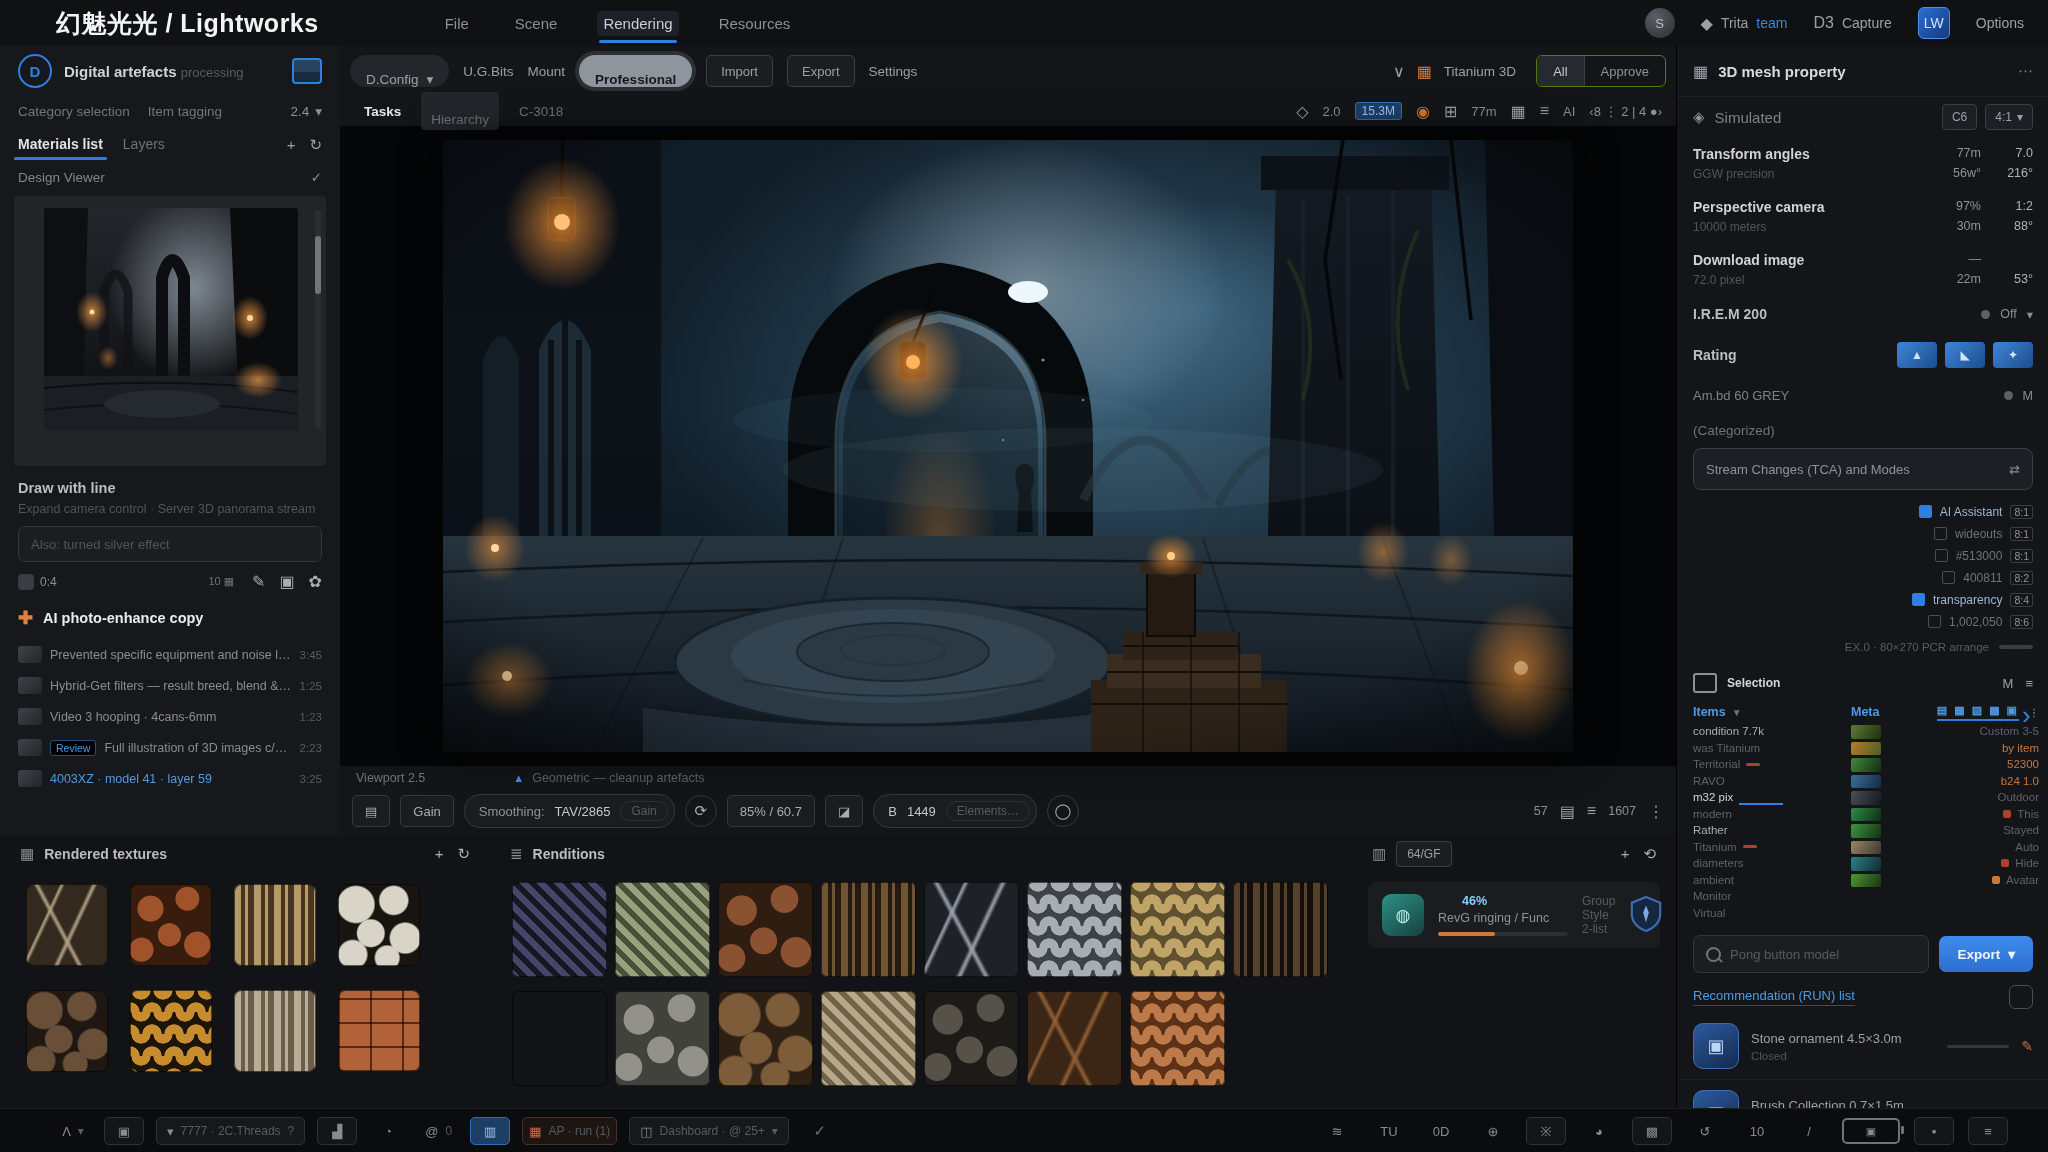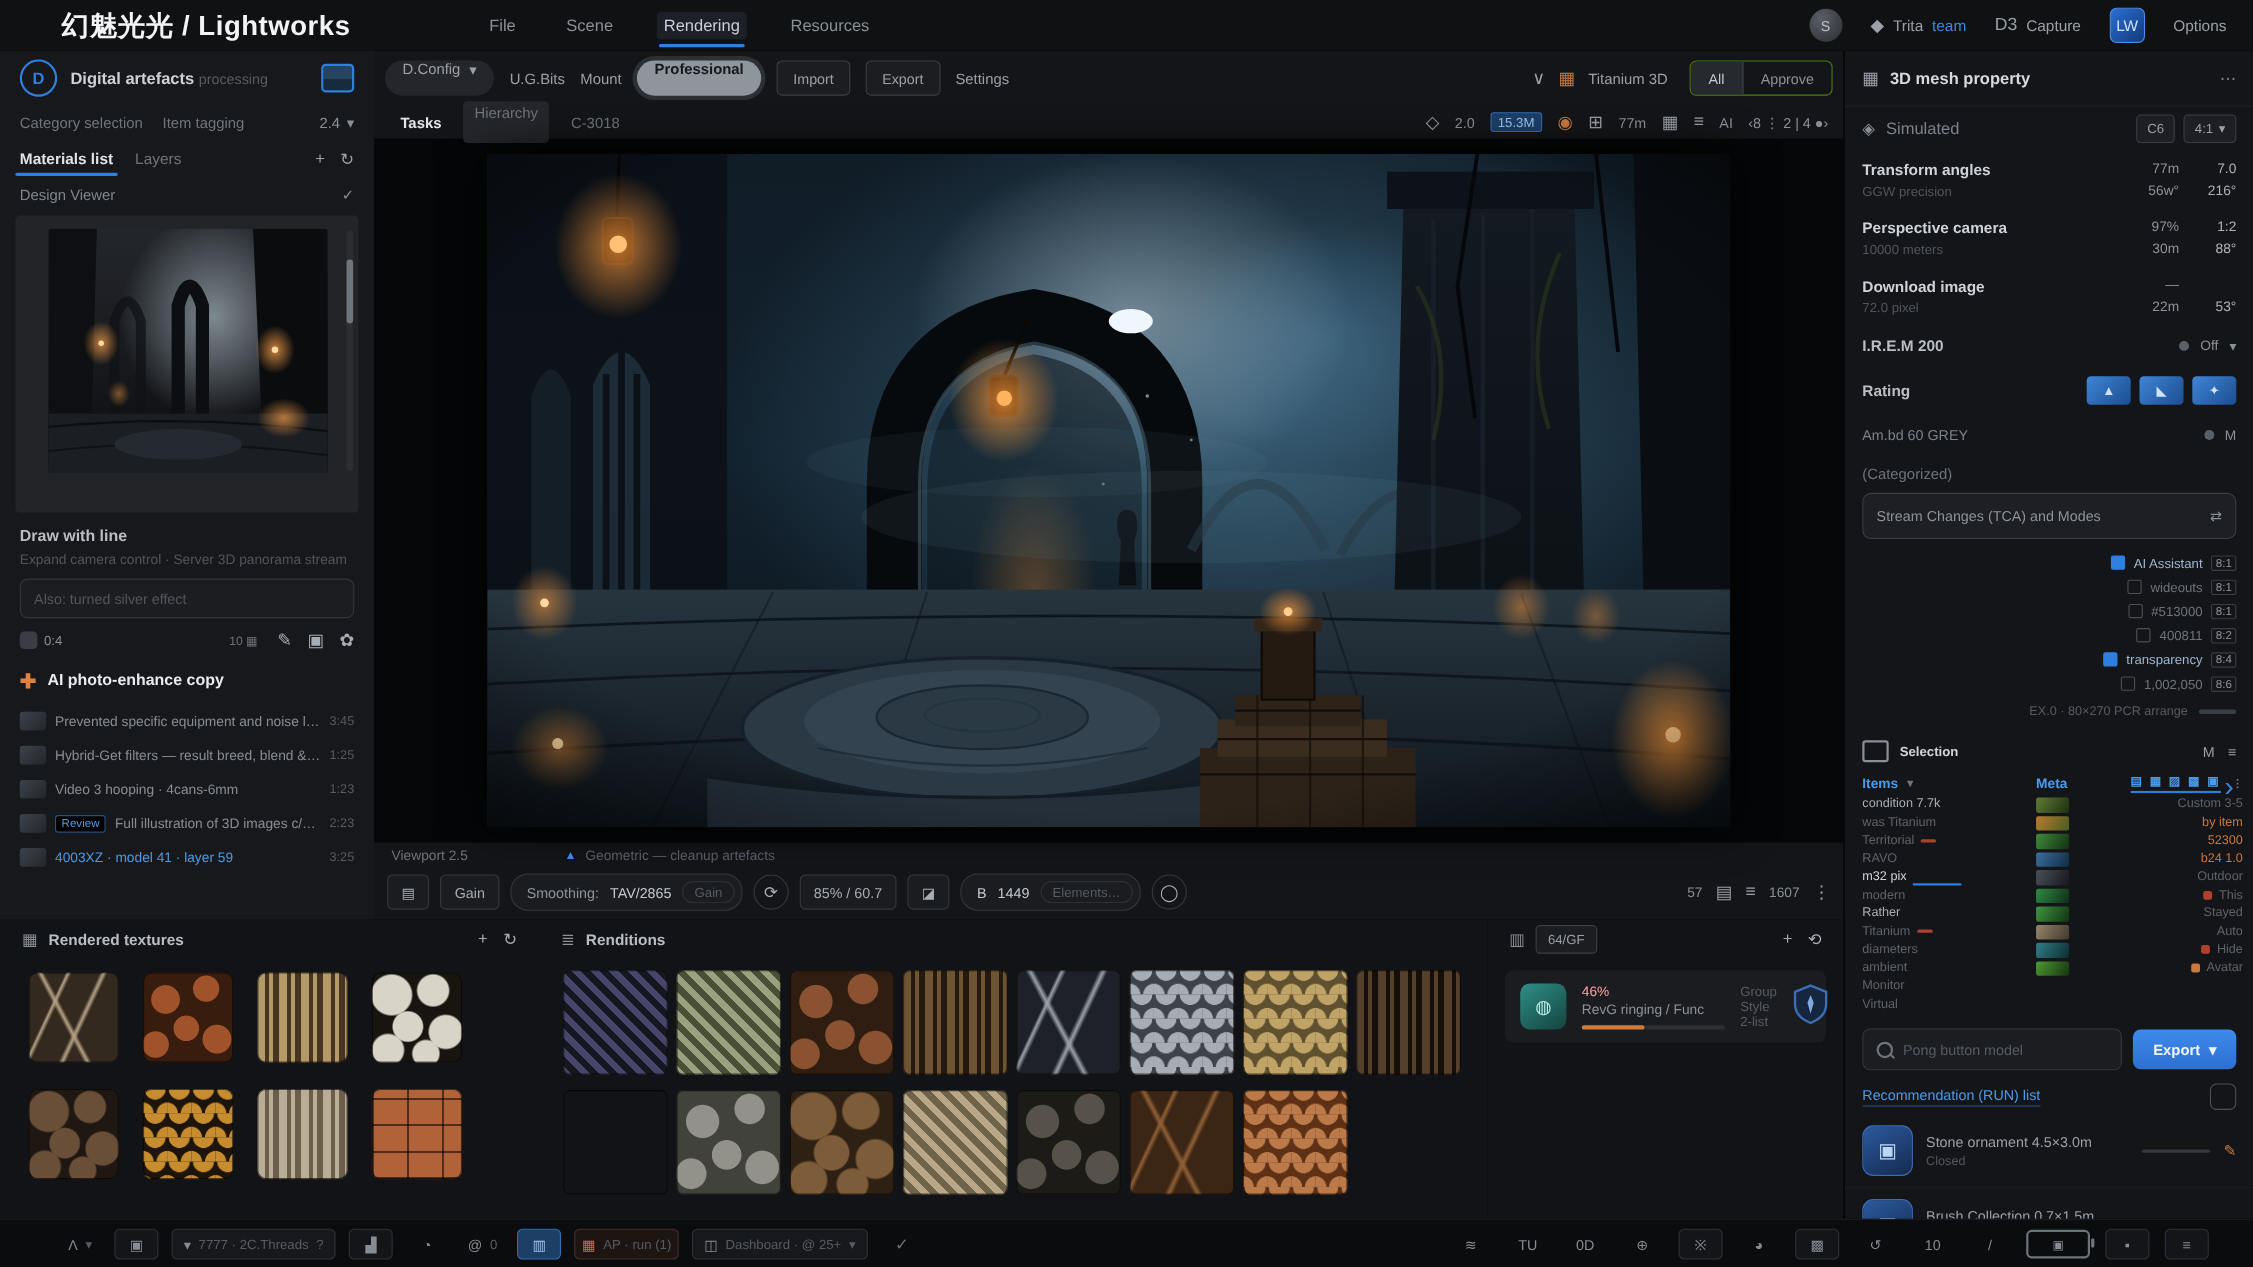--- a/index.html
+++ b/index.html
@@ -62,21 +62,21 @@
   .msg{display:flex;align-items:center;gap:8px;padding:7px 8px;border-radius:4px;}
   .msg .mthumb{flex:0 0 24px;height:17px;border-radius:3px;background:linear-gradient(135deg,#3e434a,#22262b);}
   .msg .mtag{flex:none;color:#4d9be6;border:1px solid #2c4f78;background:#000000;border-radius:3px;font-size:10.5px;padding:1px 5px;}
   .msg .mtext{flex:1;font-size:12.5px;color:#878d95;}
   .msg.blue .mtext{color:#4d9be6;}
   .msg .mtime{flex:none;color:#565c64;font-size:11.5px;}
 
   
   #center-col{left:340px;top:46px;width:1336px;height:790px;background:#141518;}
   #c-toolbar{height:50px;display:flex;align-items:center;gap:14px;padding:0 10px;}
-  .pill{height:32px;border-radius:16px;display:flex;align-items:flex-start;padding:0 16px;font-size:13.5px;gap:8px;}
+  .pill{height:32px;border-radius:16px;display:flex;align-items:flex-end;padding:0 16px;font-size:13.5px;gap:8px;}
   .pill.dark{background:#24262b;color:#9aa0a8;}
   .pill.light{background:#8e959d;color:#15171a;font-weight:bold;box-shadow:0 0 0 4px #2c2f34;}
   .btn-box{height:30px;border:1px solid #3a3e45;border-radius:5px;background:#1b1d21;color:#9aa0a8;display:flex;align-items:center;padding:0 14px;font-size:13px;gap:6px;}
   .c-label{color:#9aa0a8;font-size:13.5px;}
   .seg{display:flex;border:1px solid #4d7c0f;border-radius:6px;overflow:hidden;height:30px;margin-left:8px;}
   .seg .seg-it{display:flex;align-items:center;padding:0 16px;font-size:13px;color:#8d939b;}
   .seg .seg-it.first{border-right:1px solid #3a3e45;background:#26292e;color:#c3c8cf;}
   #c-tabbar{height:30px;display:flex;align-items:center;gap:10px;padding:0 14px;}
   .vtab{font-size:13.5px;color:#6d737b;padding:3px 10px;border-radius:4px;}
   .vtab.active{color:#e3e6ea;font-weight:bold;}
@@ -189,21 +189,21 @@
   .p-pebble{background-image:radial-gradient(circle at 22% 25%,var(--c1) 0 20%,transparent 22%),radial-gradient(circle at 68% 20%,var(--c1) 0 16%,transparent 18%),radial-gradient(circle at 40% 60%,var(--c1) 0 19%,transparent 21%),radial-gradient(circle at 82% 66%,var(--c1) 0 17%,transparent 19%),radial-gradient(circle at 18% 86%,var(--c1) 0 14%,transparent 16%),radial-gradient(circle at 60% 90%,var(--c1) 0 13%,transparent 15%);}
   .p-wood{background-image:repeating-linear-gradient(90deg,var(--c1) 0 7px,var(--c2) 7px 11px,var(--c1) 11px 14px,var(--c2) 14px 20px);}
   .p-knit{background-image:repeating-linear-gradient(45deg,var(--c1) 0 6px,var(--c2) 6px 12px),repeating-linear-gradient(-45deg,rgba(0,0,0,.28) 0 6px,transparent 6px 12px);}
   .p-scale{background-image:radial-gradient(circle at 50% 0,var(--c1) 0 38%,transparent 40%),radial-gradient(circle at 0 100%,var(--c1) 0 30%,transparent 32%),radial-gradient(circle at 100% 100%,var(--c1) 0 30%,transparent 32%);background-size:22px 22px;}
   .p-brick{background-image:repeating-linear-gradient(0deg,rgba(0,0,0,.55) 0 2px,transparent 2px 24px),repeating-linear-gradient(90deg,rgba(0,0,0,.55) 0 2px,transparent 2px 32px),linear-gradient(var(--c1),var(--c1));}
   .p-marble{background-image:linear-gradient(115deg,transparent 0 28%,var(--c1) 30%,transparent 33% 54%,var(--c1) 57%,transparent 60%),linear-gradient(62deg,transparent 0 40%,var(--c1) 43%,transparent 46%);}
   #panelC .chip-dark{height:24px;border:1px solid #3a3e45;border-radius:4px;background:#1b1d21;color:#9aa0a8;font-size:12px;display:flex;align-items:center;padding:0 10px;}
   #c-card{margin:10px 16px;background:#1a1c20;border-radius:8px;display:flex;align-items:center;gap:14px;padding:12px 14px;}
   .teal-ic{flex:none;width:42px;height:42px;border-radius:9px;background:linear-gradient(145deg,#2f8f86,#14433f);display:flex;align-items:center;justify-content:center;color:#bfeee8;font-size:17px;}
   .cc-main{flex:1;}
-  .cc-pct{color:#fca5a5;font-size:12.5px;font-weight:normal;}
+  .cc-pct{color:#7dd3fc;font-size:12.5px;font-weight:bold;margin-left:24px;}
   .cc-title{color:#8d939b;font-size:12.5px;margin-top:3px;}
   .cc-bar{margin-top:7px;width:130px;height:4px;border-radius:2px;background:#2b2e33;position:relative;}
   .cc-bar::after{content:"";position:absolute;left:0;top:0;height:4px;width:44%;border-radius:2px;background:#d07a35;}
   .cc-sub{flex:1;color:#565c64;font-size:12px;}
   .shield{flex:none;}
 
   
   #statusbar{left:0;top:1108px;width:2048px;height:44px;background:#0b0c0e;border-top:1px solid #1b1d21;display:flex;align-items:center;padding:0 0;}
   #sb-left{display:flex;align-items:center;gap:12px;margin-left:54px;}
   #sb-right{display:flex;align-items:center;gap:14px;margin-left:auto;margin-right:40px;}

